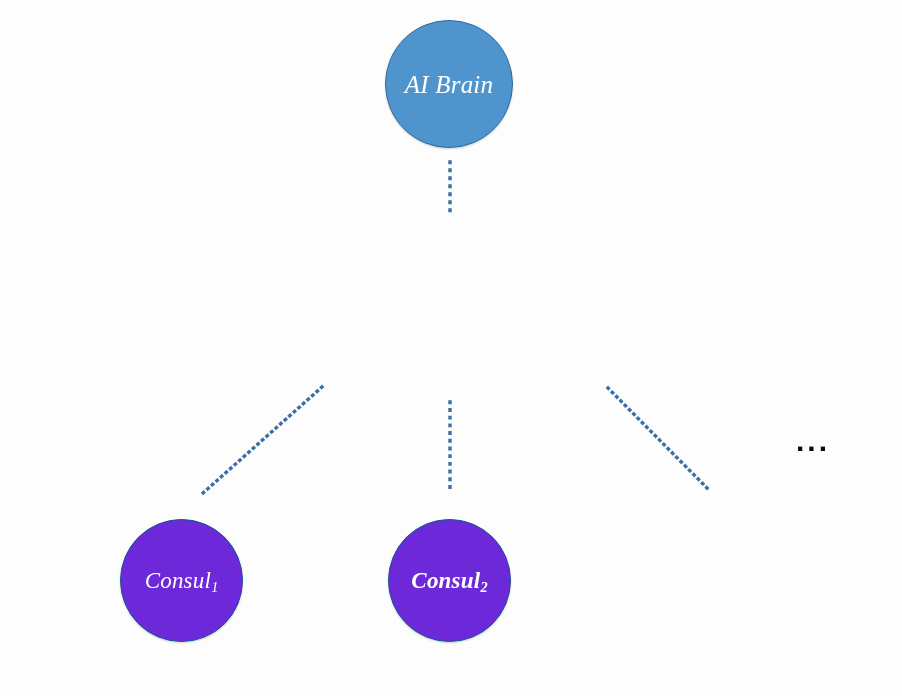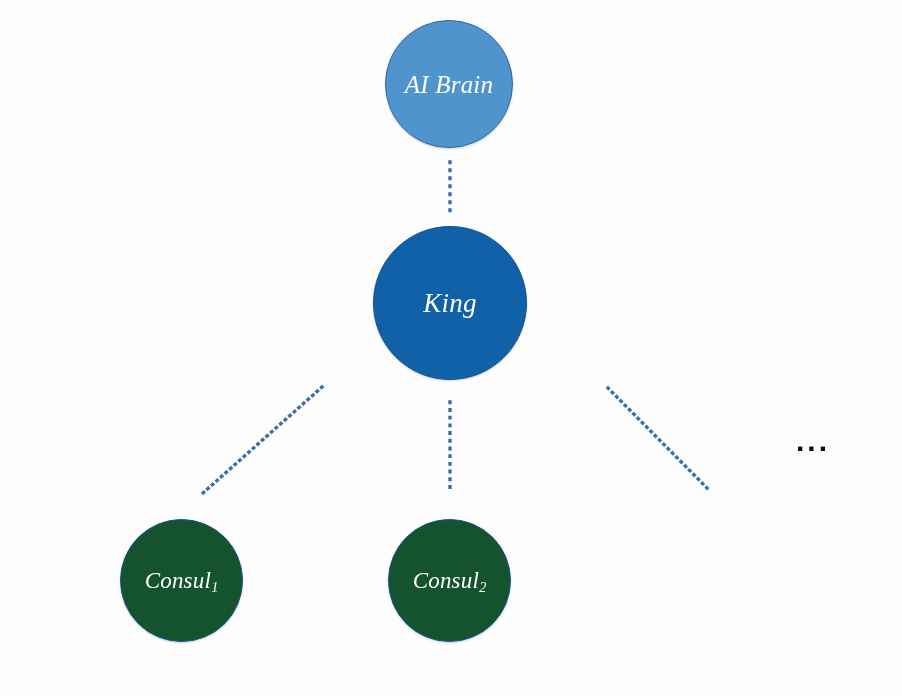--- a/index.html
+++ b/index.html
@@ -85,29 +85,29 @@
   }
   #node-king .node-label {
     font-size: 27px;
   }
 
   
   .node-consul {
     width: 123px;
     height: 123px;
     top: 519px;
-    background: #14532d;
+    background: #6d28d9;
     border: 1px solid #0e5694;
     box-shadow: 0 1px 2px rgba(0,0,0,0.18);
   }
   .node-consul .node-label {
     font-size: 23px;
   }
   #node-consul-1 { left: 120px; }
-  #node-consul-2 { left: 388px; }
+  #node-consul-2 { left: 388px; font-weight: bold; }
   #node-consul-3 { left: 657px; }
 
   
   #ellipsis-more {
     position: absolute;
     left: 790px;
     top: 425px;
     width: 46px;
     height: 32px;
     display: flex;
@@ -134,23 +134,20 @@
 
     <line x1="450" y1="402" x2="450" y2="489" stroke="#3b6fa8" stroke-width="3.4" stroke-linecap="square" stroke-dasharray="0.5 7.2"></line>
 
     <line x1="608" y1="388" x2="711" y2="492" stroke="#3b6fa8" stroke-width="3.4" stroke-linecap="square" stroke-dasharray="0.5 5.6"></line>
   </svg>
 
   <div class="node" id="node-ai-brain">
     <span class="node-label">AI Brain</span>
   </div>
 
-  <div class="node" id="node-king">
-    <span class="node-label">King</span>
-  </div>
 
   <div class="node node-consul" id="node-consul-1">
     <span class="node-label"><span>Consul</span><span class="sub">1</span></span>
   </div>
 
   <div class="node node-consul" id="node-consul-2">
     <span class="node-label"><span>Consul</span><span class="sub">2</span></span>
   </div>
 
 

